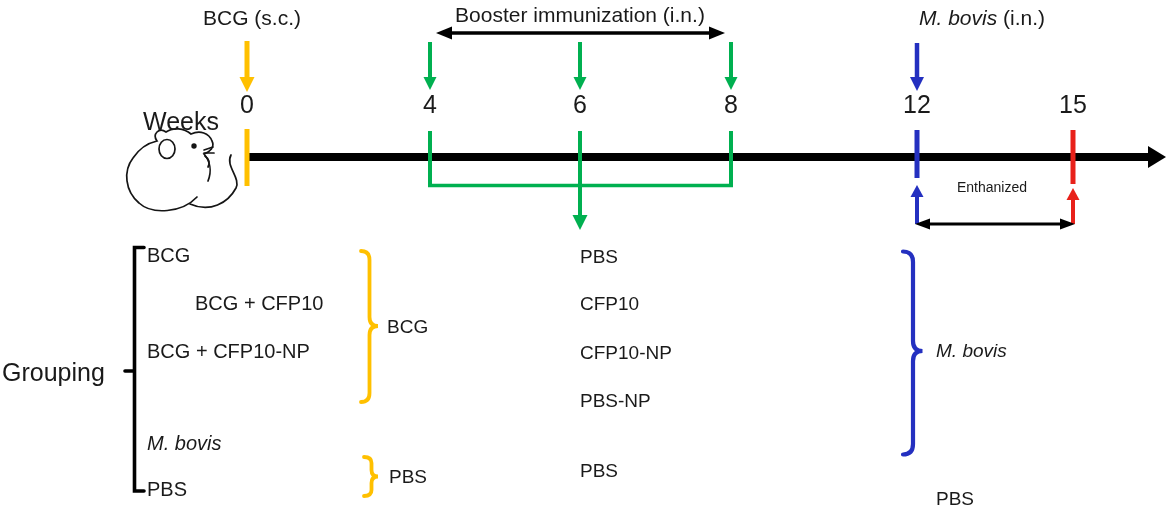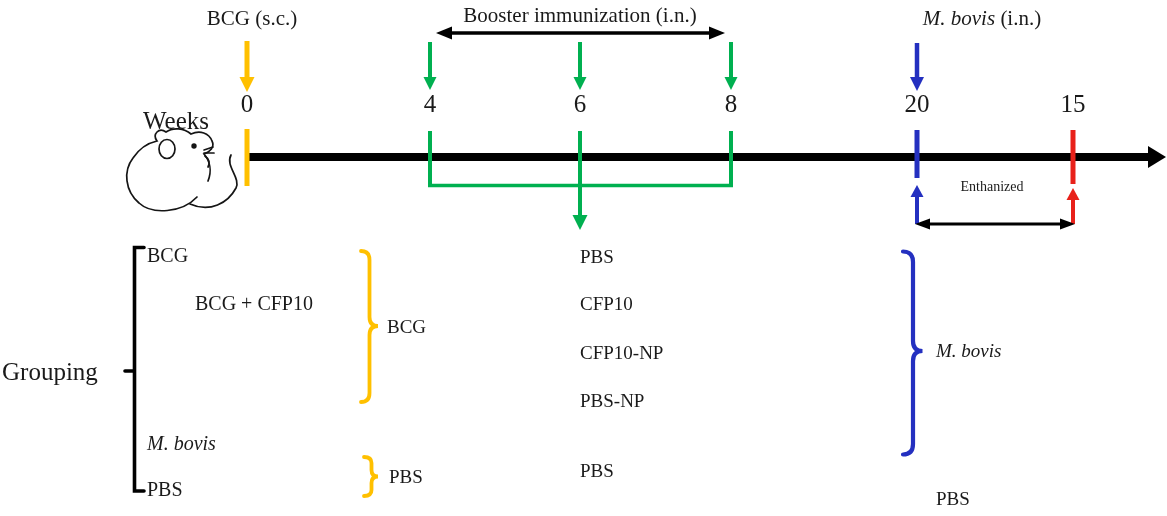--- a/index.html
+++ b/index.html
@@ -1,18 +1,18 @@
 <!DOCTYPE html>
 <html><head>
 <meta charset="utf-8">
 <style>
   html,body{margin:0;padding:0;background:#ffffff;}
   #stage{
     position:relative;width:1167px;height:516px;background:#ffffff;
-    font-family:Liberation Serif, serif;color:#1a1a1a;overflow:hidden;
+    font-family:Liberation Sans, sans-serif;color:#1a1a1a;overflow:hidden;
   }
   .abs{position:absolute;white-space:nowrap;}
   .center{transform:translateX(-50%);}
   .top-label{font-size:21px;}
   .week-num{font-size:25px;}
   .weeks-word{font-size:25px;}
   .group-item{font-size:20px;}
   .booster-item{font-size:19px;}
   .brace-label{font-size:19px;}
   .euth{font-size:14px;}
@@ -114,29 +114,30 @@
   <div class="abs center top-label" style="left:982px;top:6px;text-align:center;">
     <span class="italic">M. bovis</span><span> (i.n.)</span>
   </div>
 
   <div class="abs weeks-word" style="left:143px;top:91px;margin-top:16px;">Weeks</div>
 
   <div class="abs center week-num" style="left:247px;top:90px;">0</div>
   <div class="abs center week-num" style="left:430px;top:90px;">4</div>
   <div class="abs center week-num" style="left:580px;top:90px;">6</div>
   <div class="abs center week-num" style="left:731px;top:90px;">8</div>
-  <div class="abs center week-num" style="left:917px;top:90px;">20</div>
+  <div class="abs center week-num" style="left:917px;top:90px;">12</div>
   <div class="abs center week-num" style="left:1073px;top:90px;text-align:center;">15</div>
 
   <div class="abs center euth" style="left:992px;top:179px;">Enthanized</div>
 
   <div class="abs grouping-title" style="left:2px;top:358px;">Grouping</div>
 
   <div class="abs group-item" style="left:147px;top:244px;">BCG</div>
   <div class="abs group-item" style="left:147px;top:292px;margin-left:48px;">BCG + CFP10</div>
+  <div class="abs group-item" style="left:147px;top:340px;">BCG + CFP10-NP</div>
   <div class="abs group-item italic" style="left:147px;top:432px;">M. bovis</div>
   <div class="abs group-item" style="left:147px;top:478px;">PBS</div>
 
   <div class="abs brace-label" style="left:387px;top:316px;">BCG</div>
   <div class="abs brace-label" style="left:389px;top:466px;">PBS</div>
 
   <div class="abs booster-item" style="left:580px;top:246px;">PBS</div>
   <div class="abs booster-item" style="left:580px;top:293px;">CFP10</div>
   <div class="abs booster-item" style="left:580px;top:342px;">CFP10-NP</div>
   <div class="abs booster-item" style="left:580px;top:390px;">PBS-NP</div>

